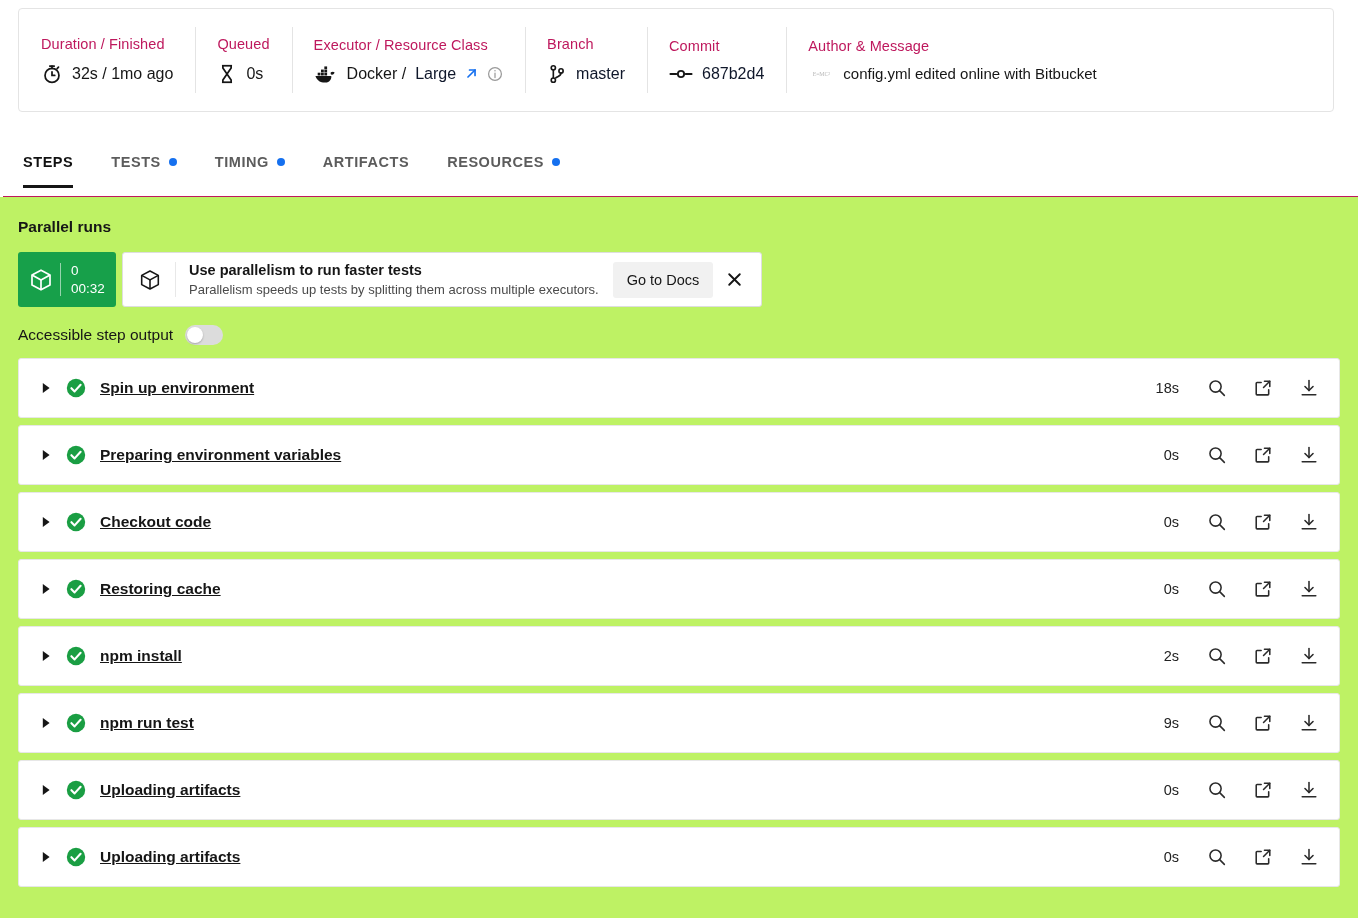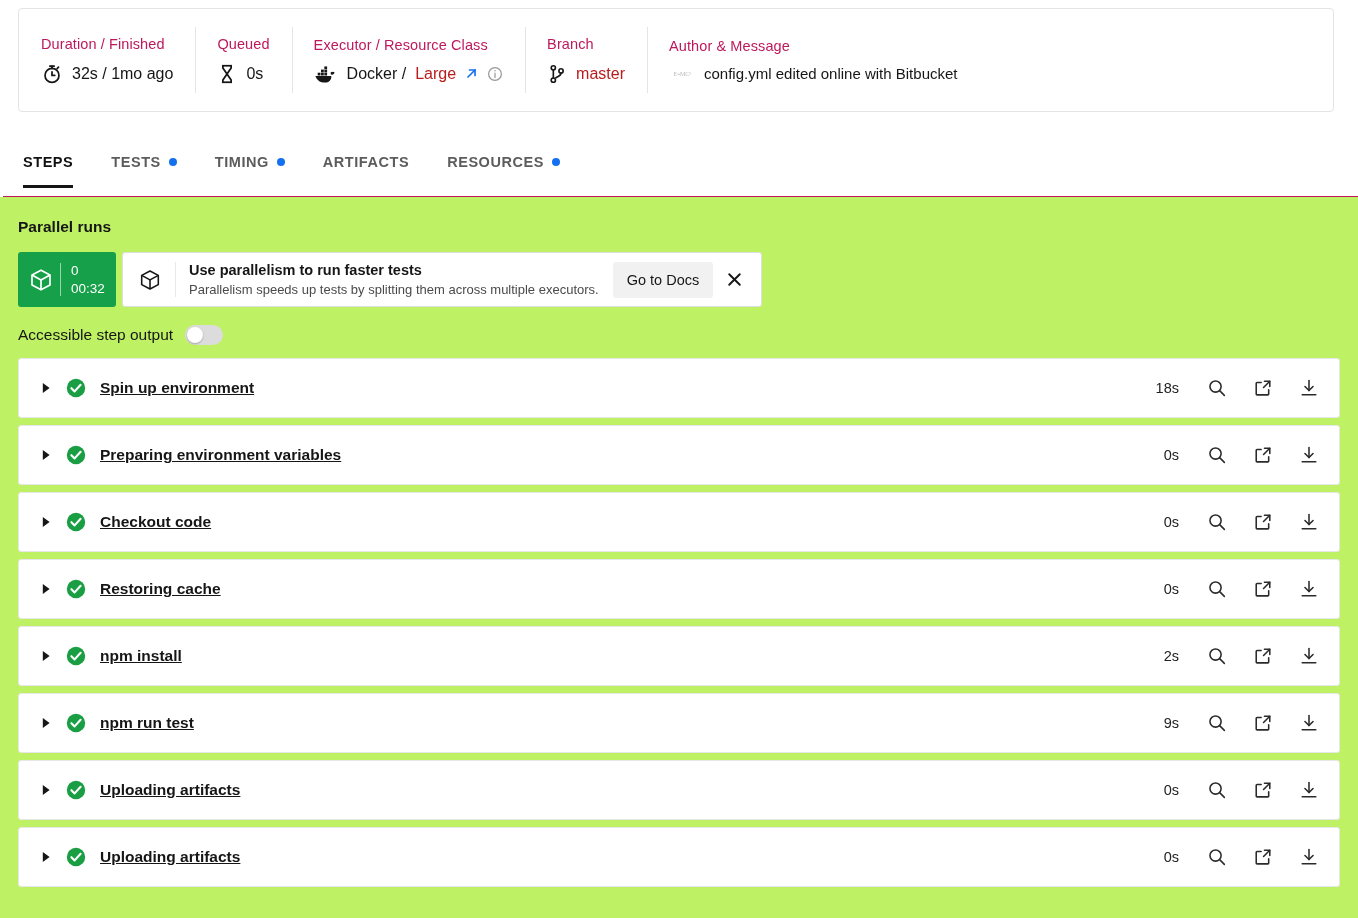--- a/index.html
+++ b/index.html
@@ -32,21 +32,21 @@
   }
   .sum-label {
     font-size: 14.5px; color: #be185d; font-weight: 400;
     margin-bottom: 11px; white-space: nowrap; letter-spacing: 0.1px;
   }
   .sum-value {
     font-size: 16px; color: #161616; font-weight: 400;
     display: flex; align-items: center; gap: 9px; white-space: nowrap;
   }
   .sum-value .ico { display: inline-flex; align-items: center; justify-content: center; flex: none; }
-  .link-blue { color: #b91c1c; text-decoration: none; }
+  .link-blue { color: #0f172a; text-decoration: none; }
   .sum-i-duration { padding-left: 22px; }
   .avatar-img {
     width: 26px; height: 18px; flex: none;
     display: inline-flex; align-items: center; justify-content: center;
     font-size: 6px; color: #b9b9b9; font-family: "Liberation Serif", serif;
     letter-spacing: -0.2px; white-space: nowrap; overflow: hidden;
   }
   .commit-msg { font-size: 15px; color: #161616; }
 
   
@@ -240,20 +240,33 @@
             <circle cx="6" cy="18.7" r="2.3"></circle>
             <circle cx="14.4" cy="8.6" r="2.3"></circle>
             <path d="M6 7.6 V16.4" stroke-linecap="round"></path>
             <path d="M14.4 10.9 c0 3.2 -3.3 3.6 -5.6 5.2" stroke-linecap="round"></path>
           </svg>
         </span>
         <a class="link-blue" href="#">master</a>
       </div>
     </div>
 
+    <div class="sum-item">
+      <div class="sum-label">Commit</div>
+      <div class="sum-value">
+        <span class="ico">
+          <svg width="24" height="16" viewBox="0 0 26 16" fill="none" stroke="#161616" stroke-width="2" stroke-linecap="round">
+            <path d="M1.5 8 H8"></path>
+            <path d="M18 8 H24.5"></path>
+            <circle cx="13" cy="8" r="3.4"></circle>
+          </svg>
+        </span>
+        <a class="link-blue" href="#">687b2d4</a>
+      </div>
+    </div>
 
     <div class="sum-item">
       <div class="sum-label">Author &amp; Message</div>
       <div class="sum-value">
         <span class="avatar-img">E=MC²</span>
         <span class="commit-msg">config.yml edited online with Bitbucket</span>
       </div>
     </div>
 
   </div>

